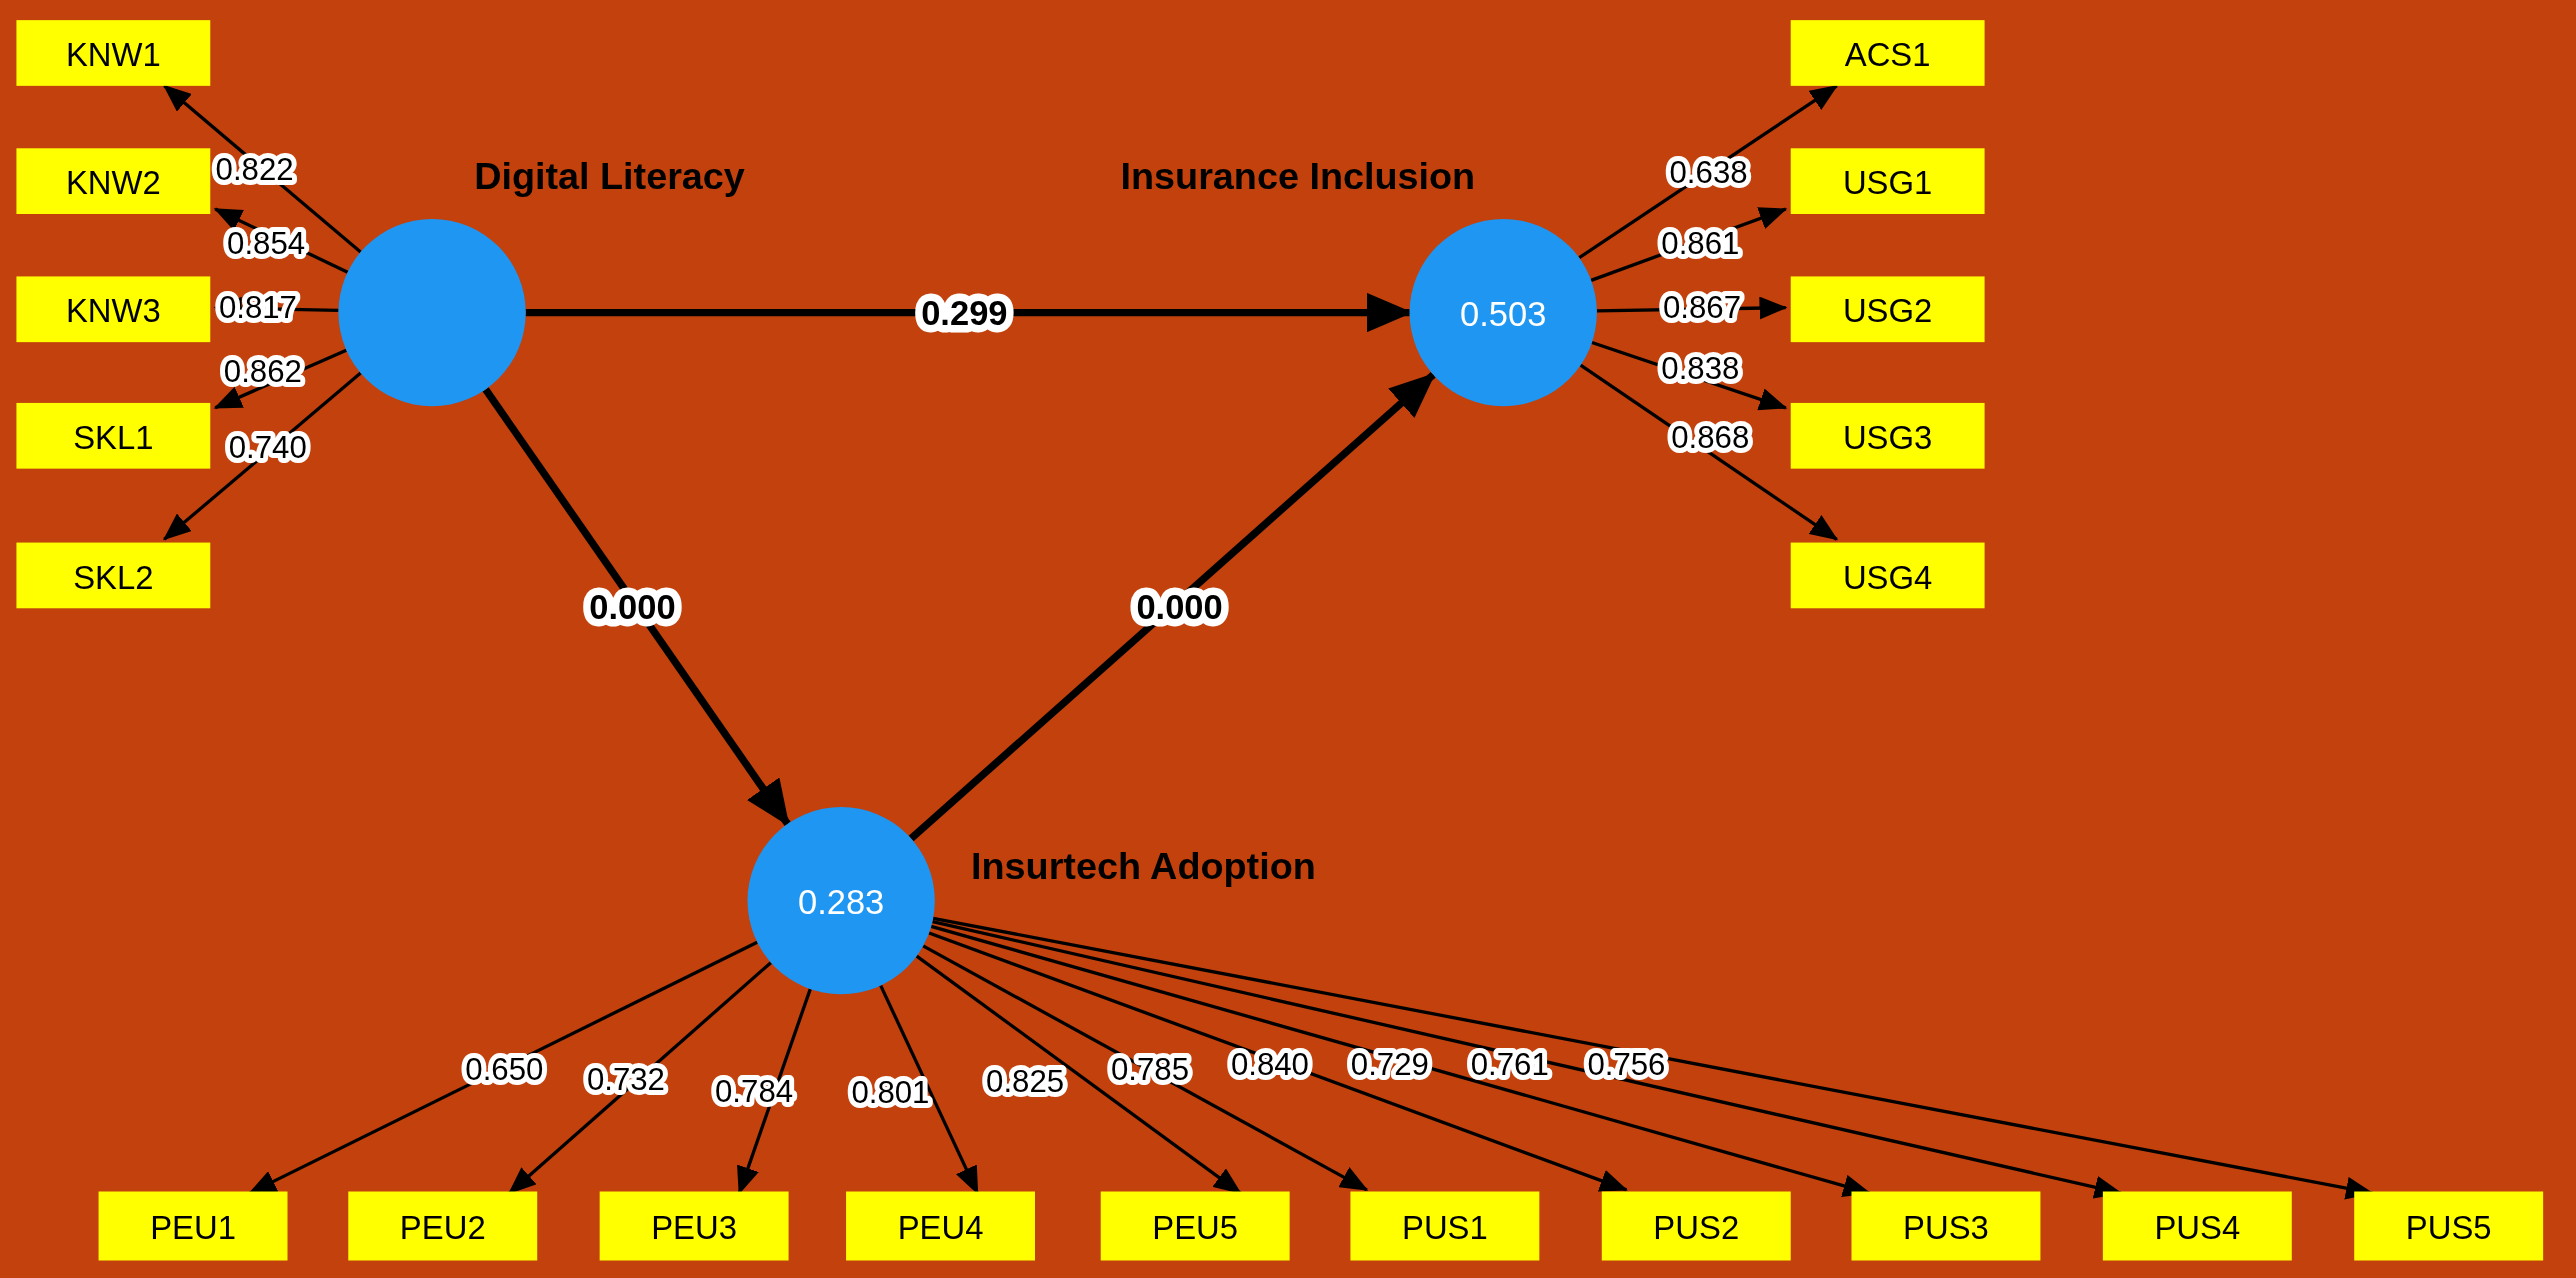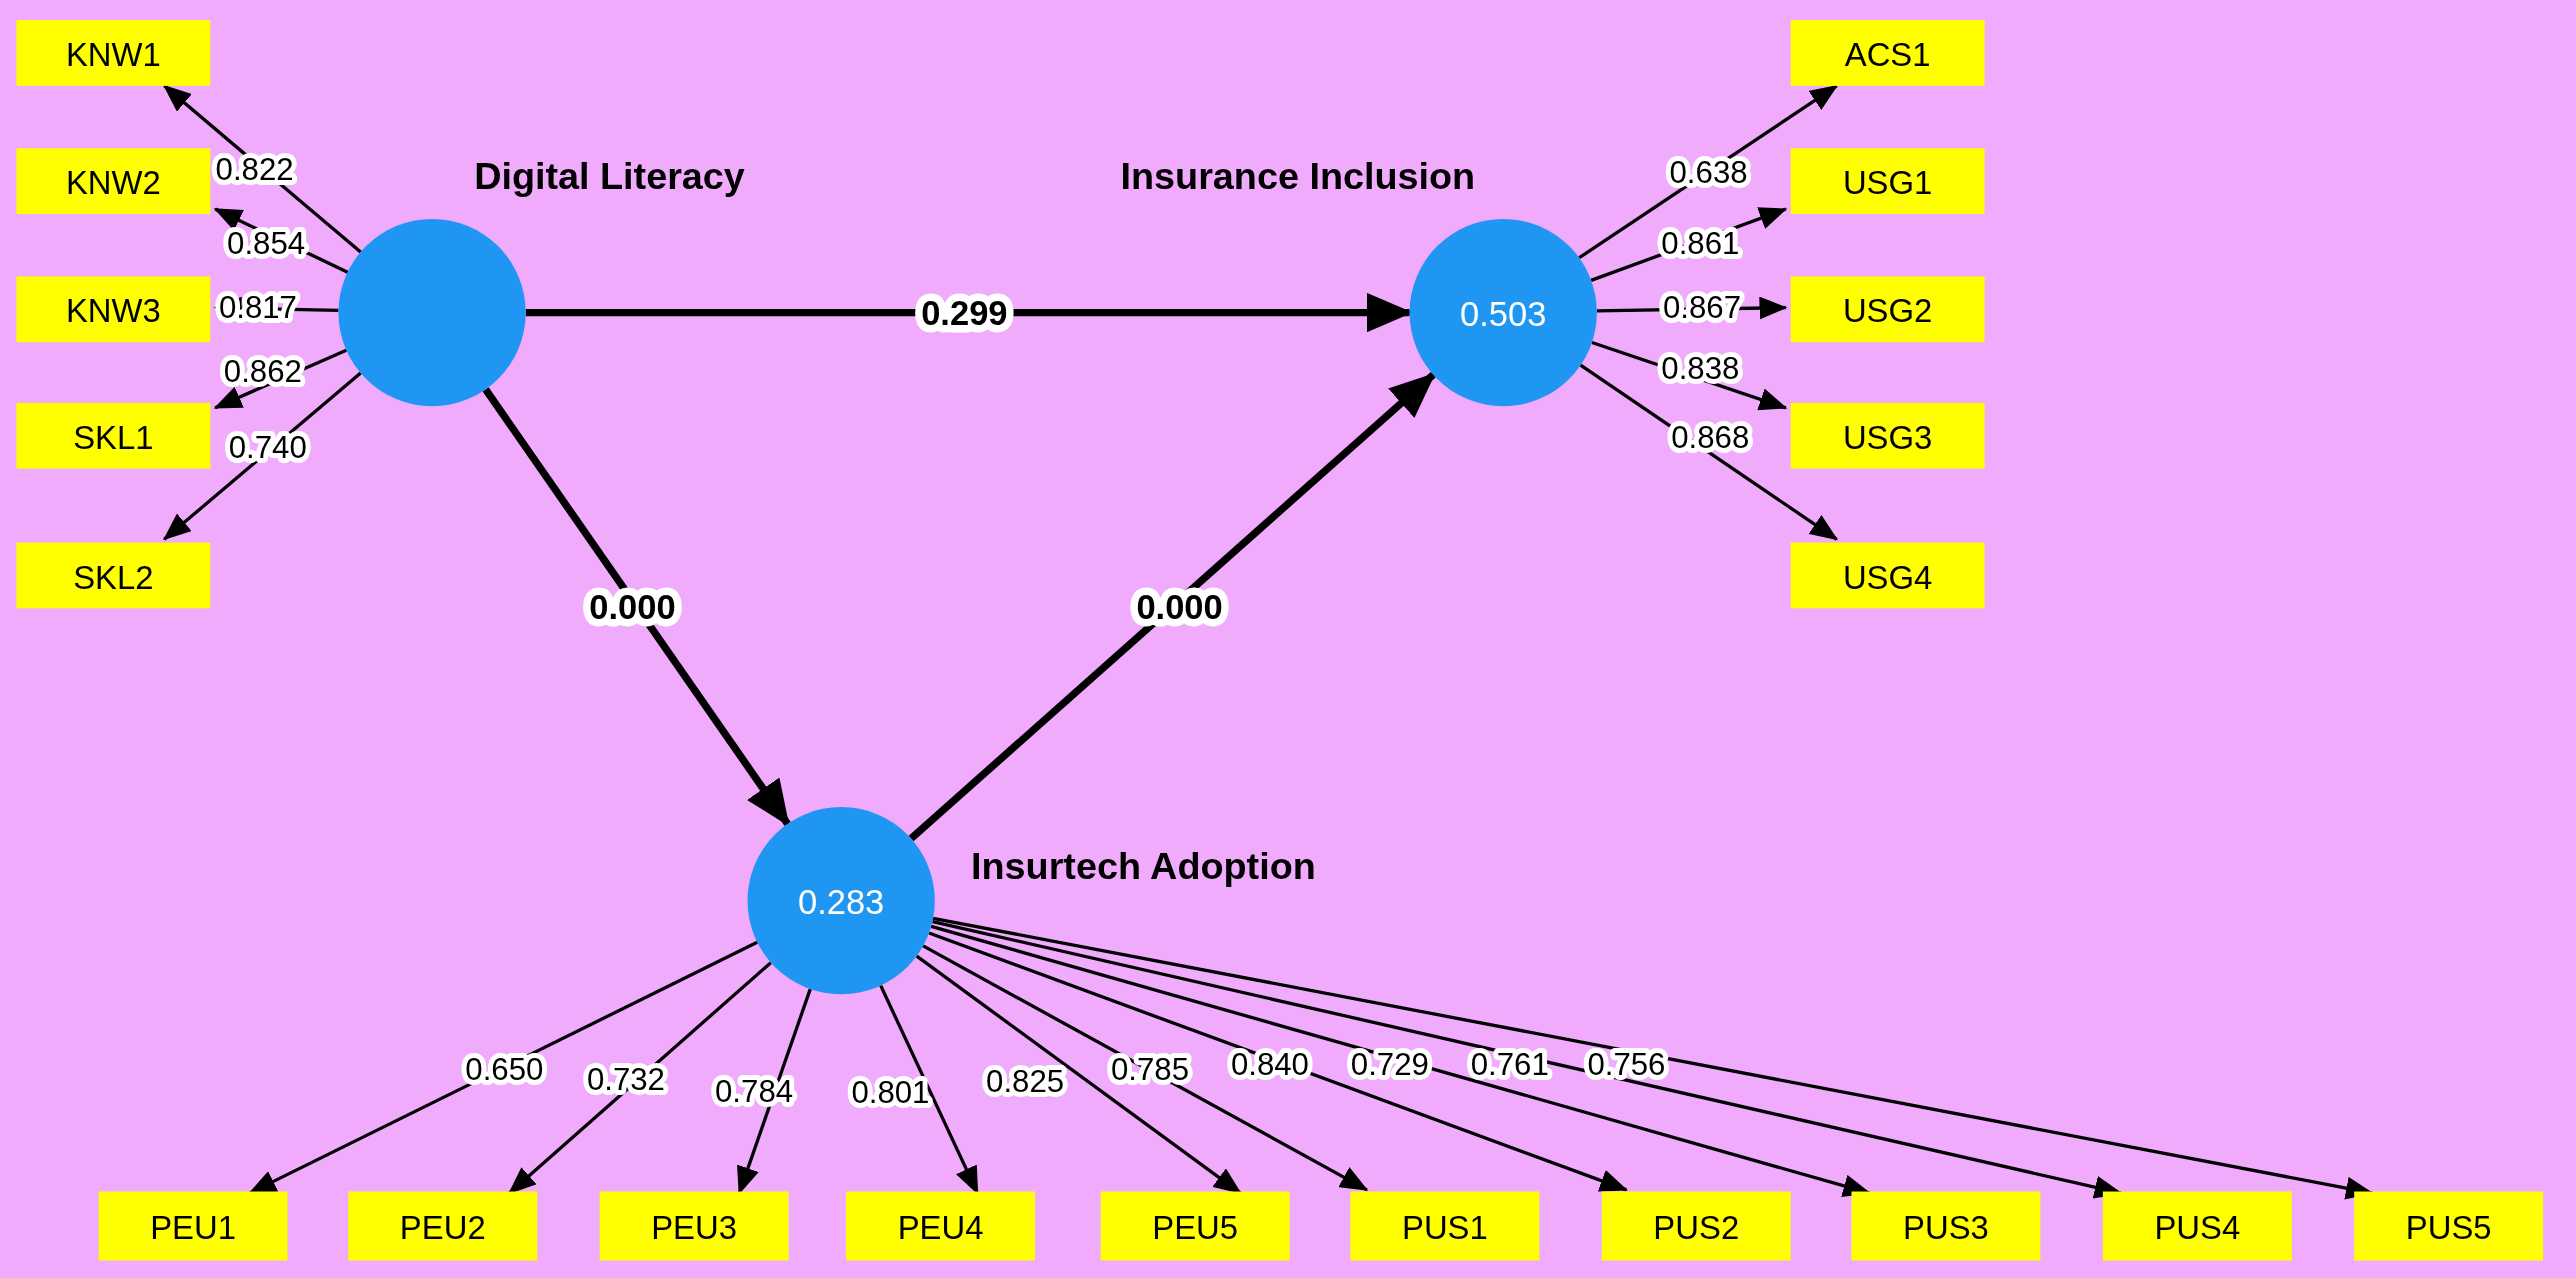--- a/index.html
+++ b/index.html
@@ -1,19 +1,19 @@
 <!DOCTYPE html>
 <html style="font-size:10.4px"><head>
 <meta charset="utf-8">
 <style>
   html, body { margin: 0; padding: 0; background: #ffffff; }
   .canvas {
     width: 2576px;
     height: 1279px;
-    background: #f0abfc;
+    background: #c2410c;
   }
   svg { display: block; width: 100%; height: 100%; }
   text {
     font-family: "Liberation Sans", "DejaVu Sans", sans-serif;
     fill: #000000;
     dominant-baseline: central;
   }
   .construct-label {
     font-size: 23px;
     font-weight: bold;

